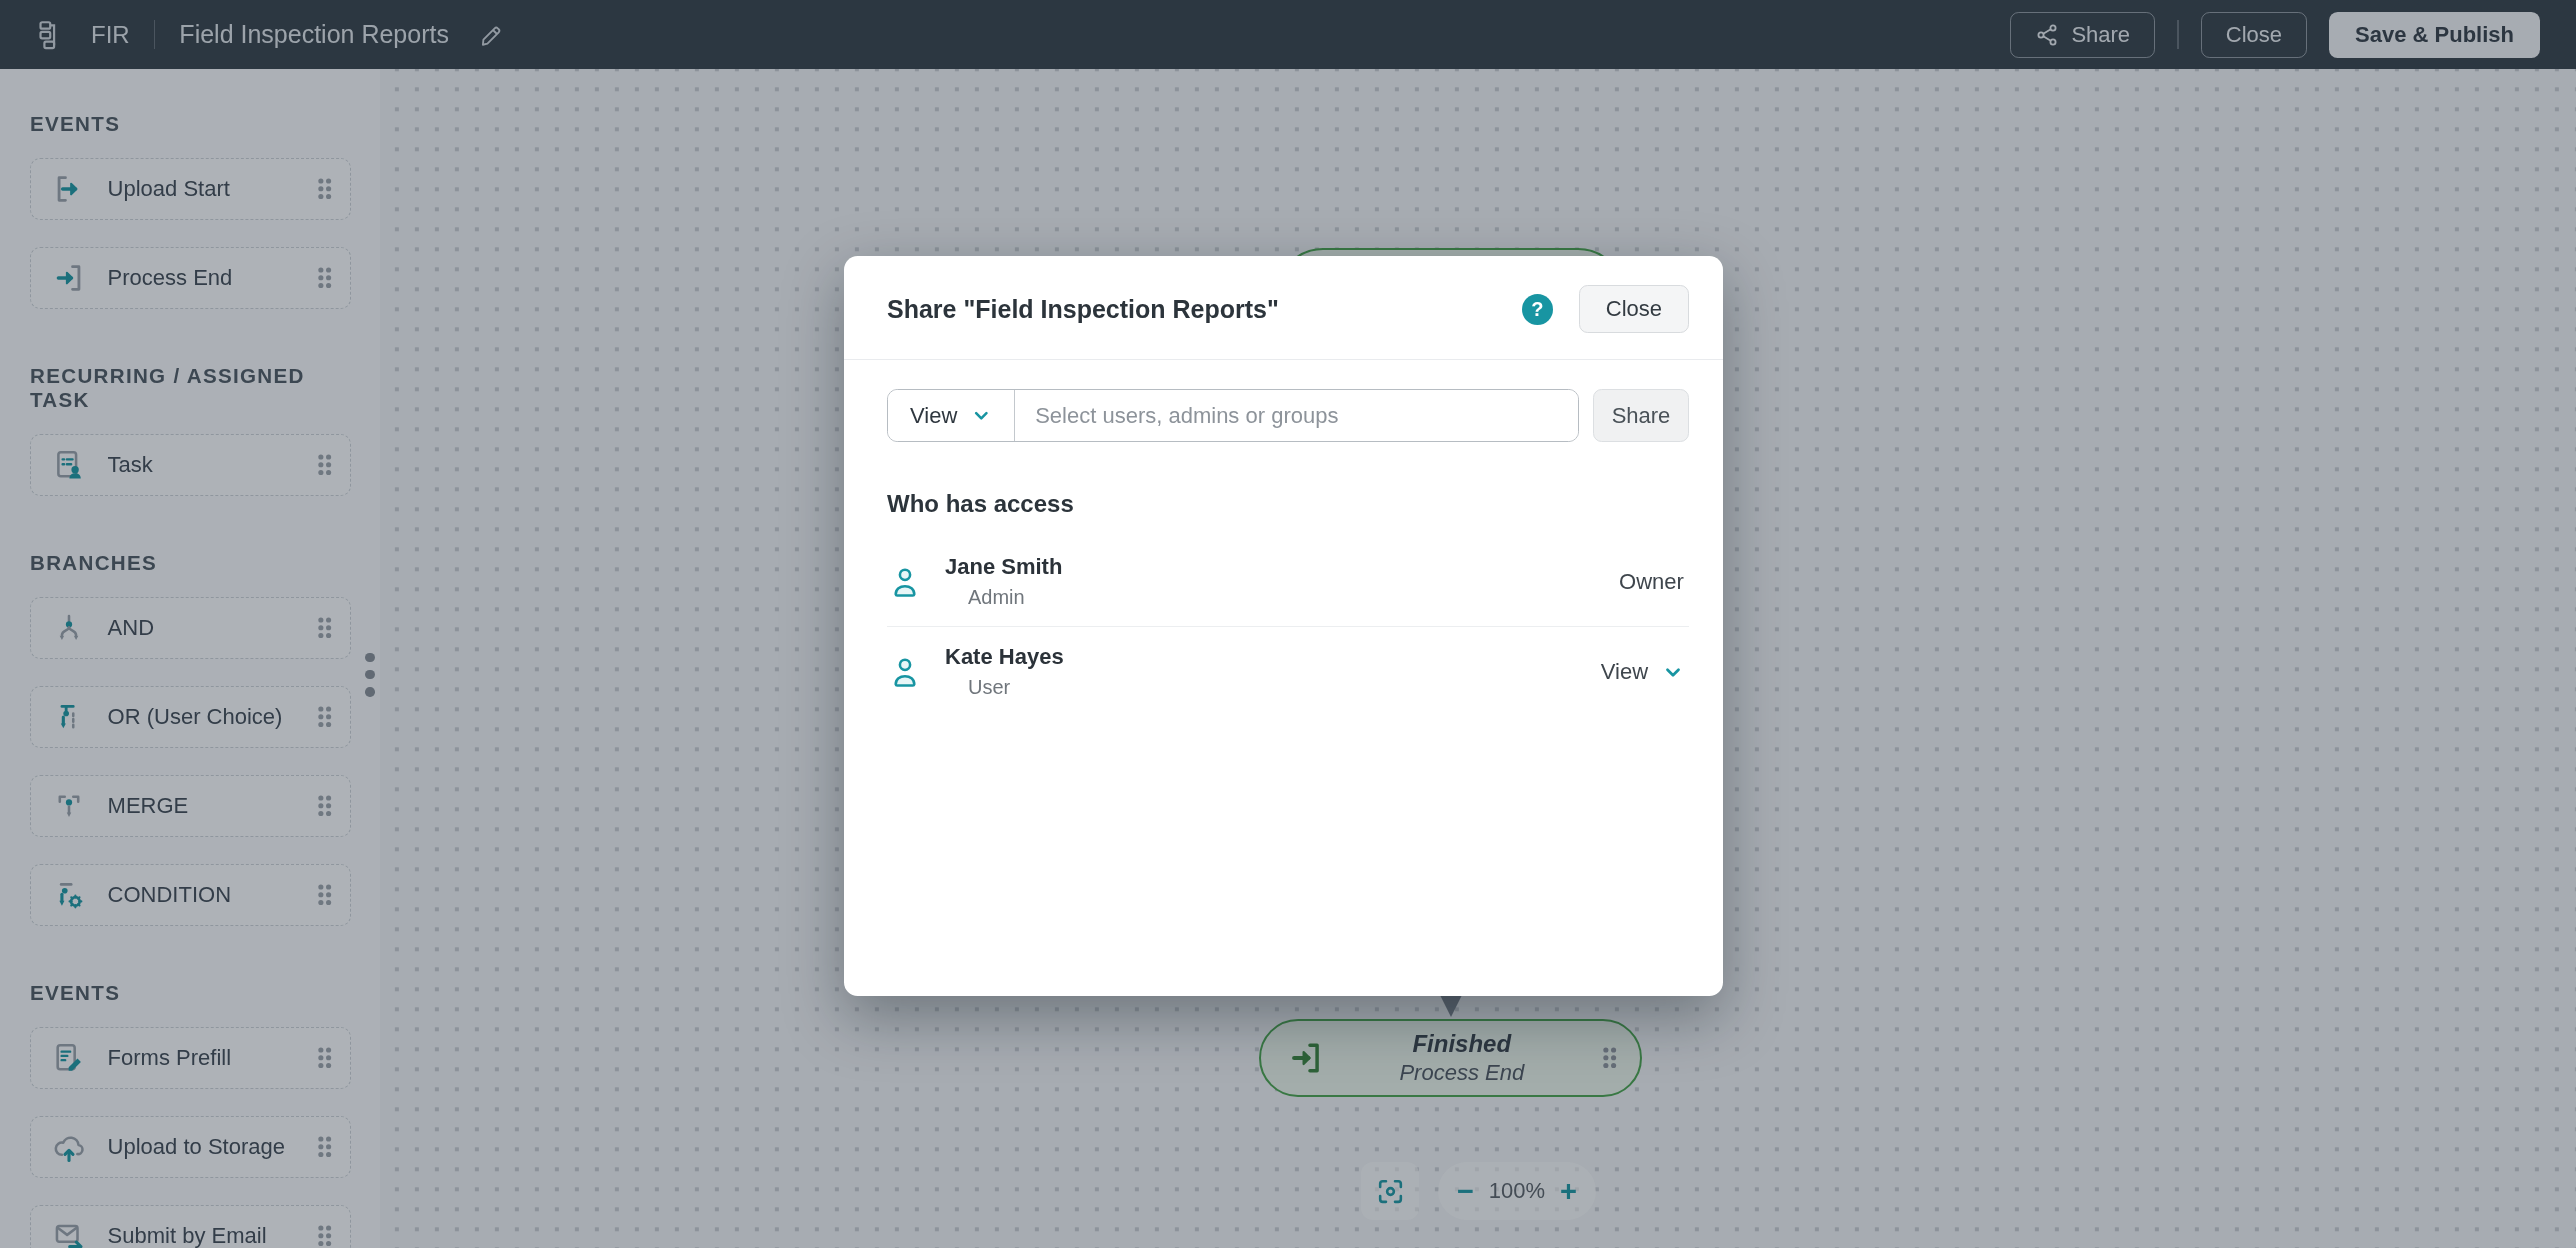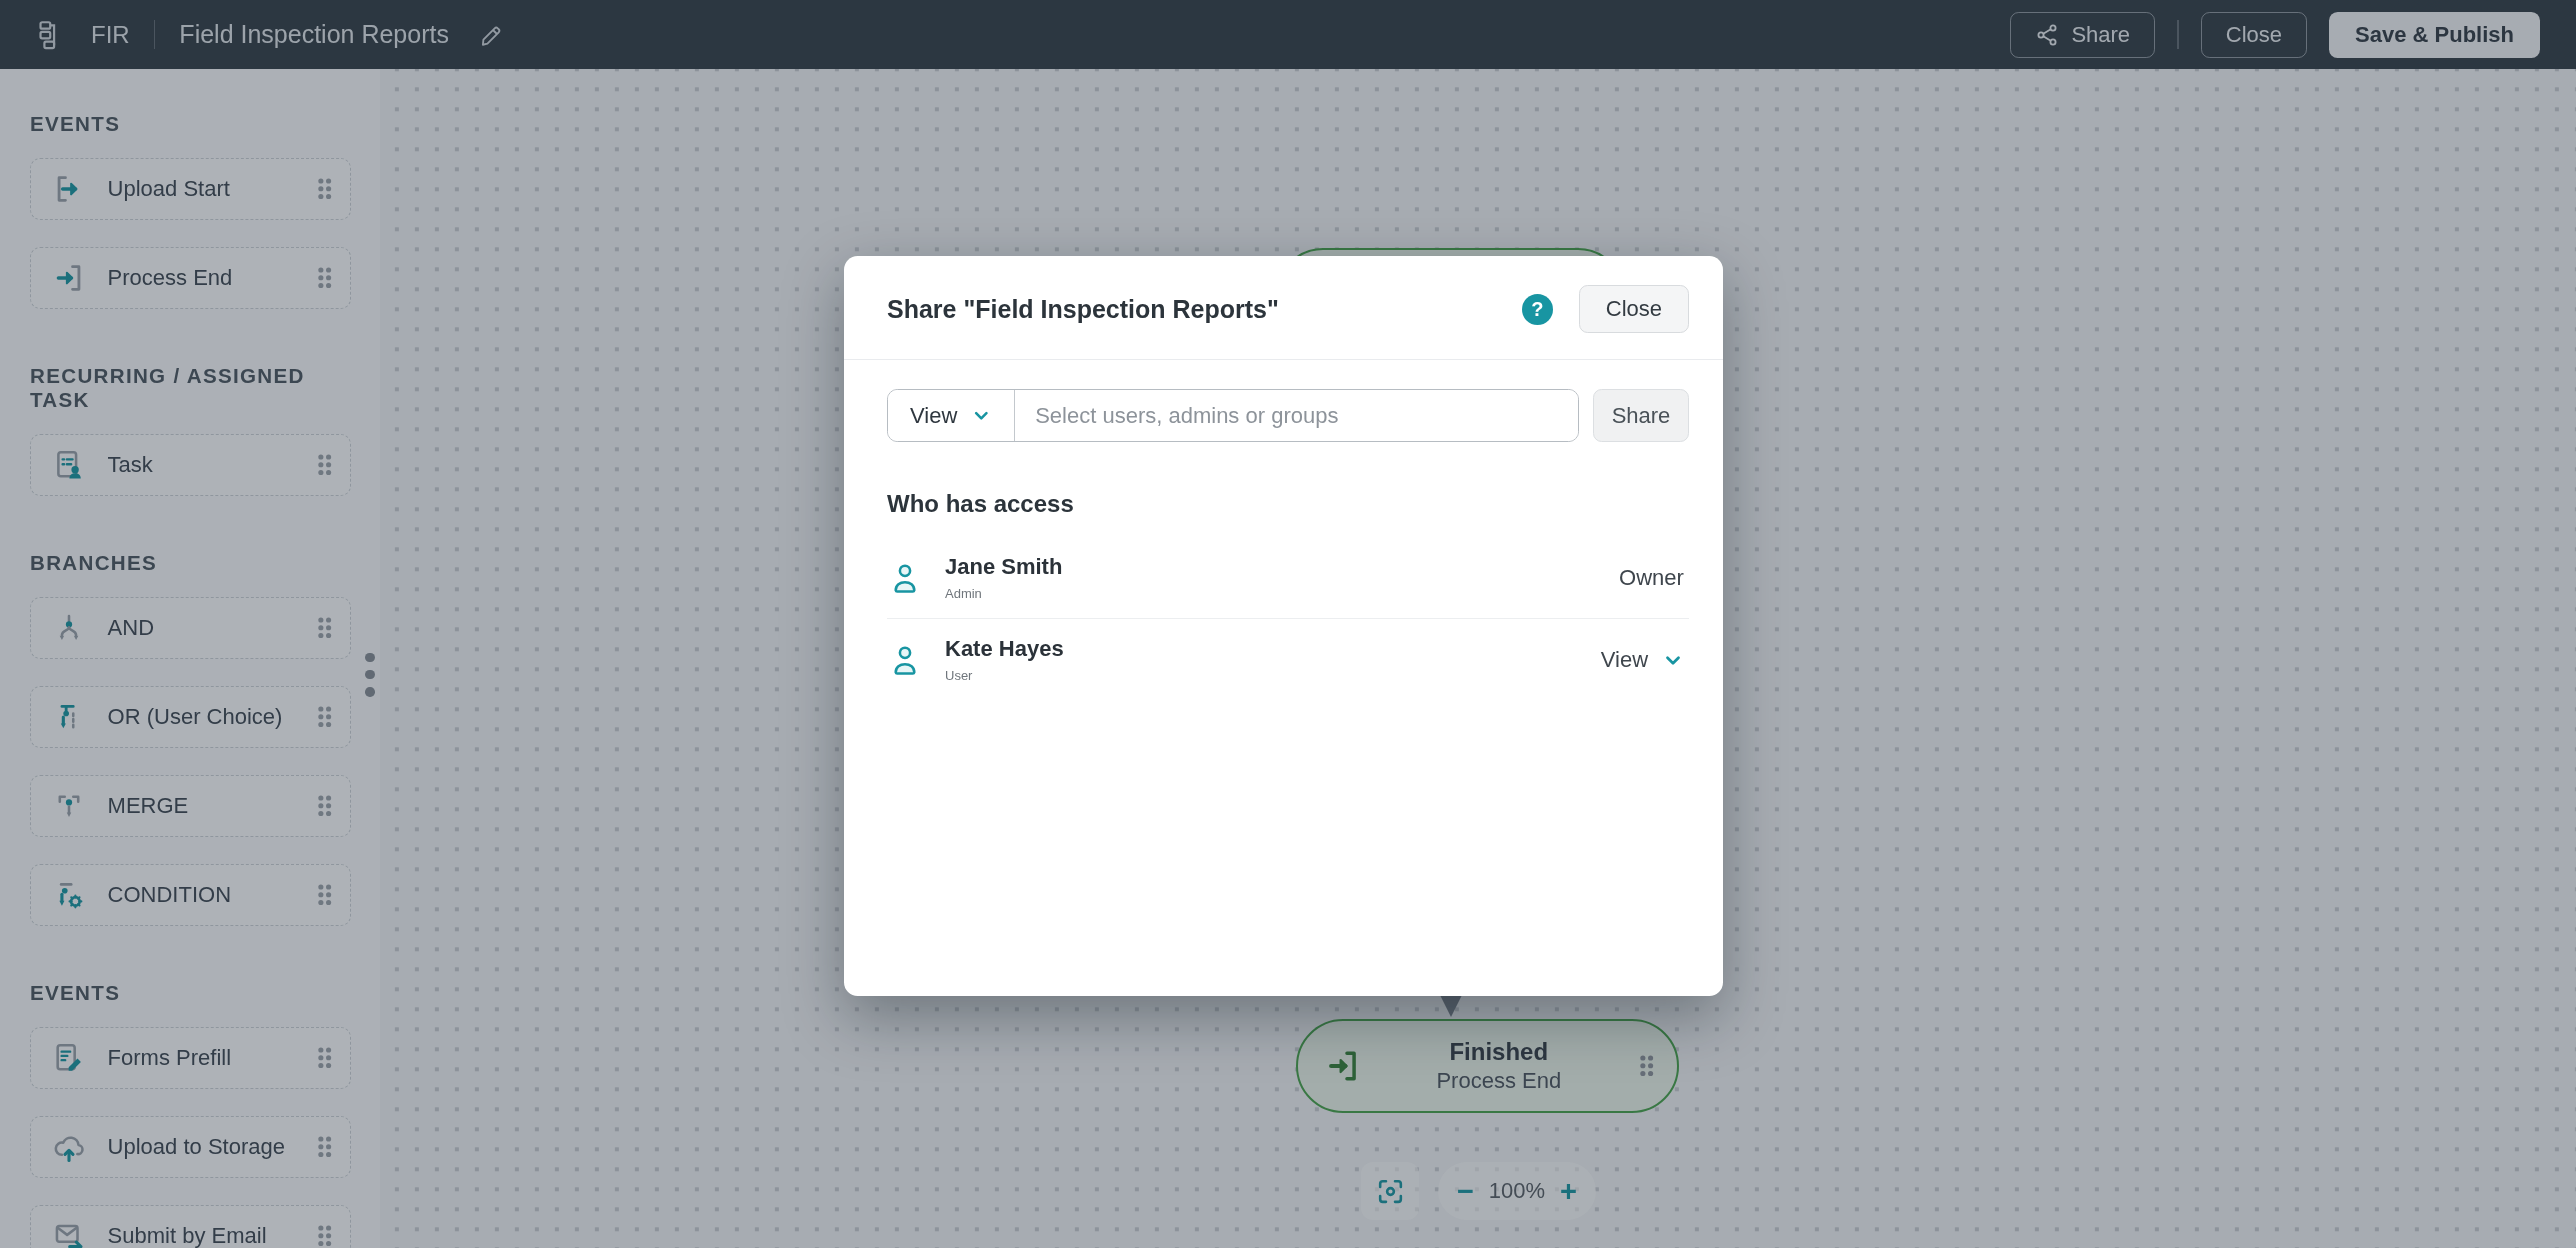--- a/index.html
+++ b/index.html
@@ -55,21 +55,21 @@
   .canvas{
     flex:1;position:relative;background:var(--canvas-bg);
     background-image:radial-gradient(circle,#c6cbd1 2.1px,transparent 2.4px);
     background-size:20px 20px;background-position:6.9px 10.3px;
   }
   .node{
     position:absolute;border:2.6px solid var(--green);border-radius:48px;background:var(--green-fill);
     display:flex;align-items:center;padding:0 20.6px 0 20.6px;cursor:pointer;
   }
   .node-start{left:896px;top:179px;width:349px;height:94px;}
-  .node-finished{left:916px;top:950px;width:383px;height:94px;}
+  .node-finished{left:879px;top:950px;width:383px;height:78px;font-style:italic;}
   .node .n-icon{width:38px;height:38px;flex:none;display:flex;margin-left:5.2px;}
   .node .n-text{flex:1;text-align:center;line-height:1.25;}
   .node .n-title{font-size:24px;font-weight:bold;color:#333e48;}
   .node .n-sub{font-size:22px;color:#4b5560;}
   .connector-arrow{
     position:absolute;left:1060px;top:926px;width:0;height:0;
     border-left:11px solid transparent;border-right:11px solid transparent;border-top:22px solid #79828c;
   }
   .zoom-controls{position:absolute;left:981px;top:1093px;display:flex;gap:19px;align-items:center;}
   .focus-btn{width:58px;height:58px;border-radius:12px;background:rgba(252,253,254,.55);border:none;cursor:pointer;display:flex;align-items:center;justify-content:center;}
@@ -93,21 +93,21 @@
   .share-input{flex:1;border:none;outline:none;font-family:inherit;font-size:22px;color:#2f373f;padding:0 20.6px;}
   .share-input::placeholder{color:#8d939a;}
   .share-btn{margin-left:13.7px;width:96px;background:#f0f1f2;border:0.9px solid #dcdfe2;border-radius:8.6px;font-size:22px;color:#4a5258;font-family:inherit;cursor:pointer;}
   .access-heading{margin-top:48px;font-size:24px;font-weight:bold;color:#2c343b;}
   .access-list{margin-top:19px;}
   .access-row{display:flex;align-items:center;padding:17px 0;}
   .access-row + .access-row{border-top:1.7px solid #eceef0;}
   .a-icon{width:36px;height:36px;flex:none;display:flex;}
   .a-who{margin-left:22px;}
   .a-name{font-size:22px;font-weight:bold;color:#2b3239;}
-  .a-role{font-size:13px;color:var(--muted);margin-top:6px;}
+  .a-role{font-size:20px;color:var(--muted);margin-top:6px;margin-left:23px;}
   .a-right{margin-left:auto;display:flex;align-items:center;gap:13.7px;font-size:22px;color:#3f464d;padding-right:5.2px;}
   .a-right.clickable{cursor:pointer;}
   svg{display:block;}
 </style>
 </head>
 <body>
 
 <header class="header">
   <div class="brand">
     <span>

